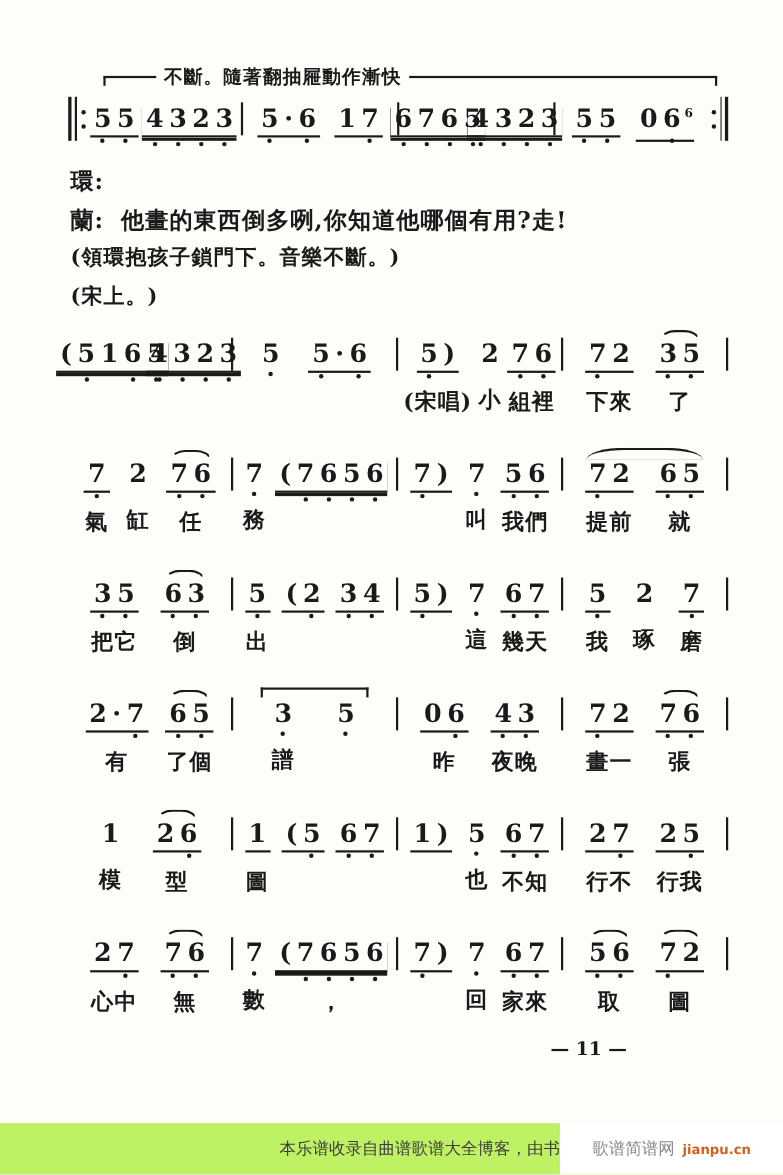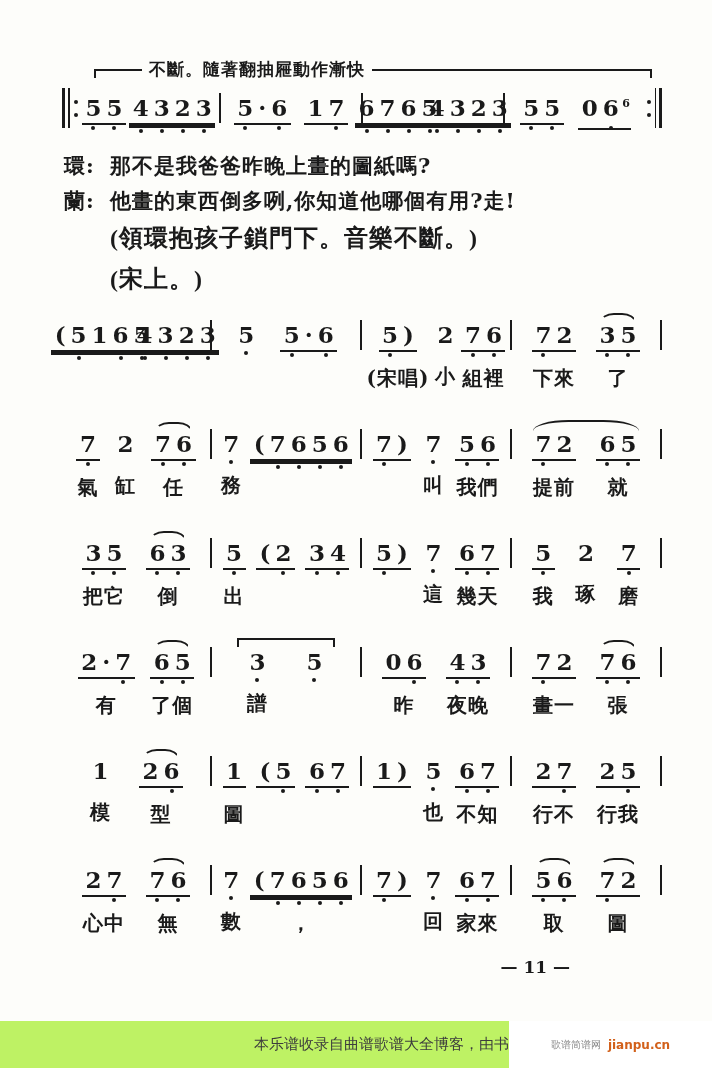--- a/index.html
+++ b/index.html
@@ -62,35 +62,35 @@
   .rep{display:flex;align-items:center;gap:3px;height:40px;margin-top:4px;flex:none;}
   .rep .rb1{width:3px;height:40px;background:var(--ink);}
   .rep .rb2{width:1.5px;height:40px;background:var(--ink);}
   .rep .rdots{display:flex;flex-direction:column;gap:9px;padding:0 1px;}
   .rep .rdots i{width:4px;height:4px;border-radius:50%;background:var(--ink);}
 
   
   .dialogue{margin:2px 0 16px 2px;}
   .dlg{display:flex;font-weight:700;font-size:21px;letter-spacing:1px;margin-bottom:7px;}
   .dlg .spk{width:46px;flex:none;}
-  .dlg.indent{margin-left:46px;font-size:24px;margin-bottom:9px;font-family:Liberation Serif, serif;}
+  .dlg.indent{font-size:19px;margin-bottom:9px;}
 
   
   .pagenum{text-align:right;padding-right:92px;font-size:17px;font-weight:700;margin-top:-8px;}
   .footer{
     position:absolute;left:0;right:0;bottom:0;height:47px;
     background:#bef264;display:flex;align-items:center;
     font-family:"DejaVu Sans","Liberation Sans",sans-serif;
   }
   .ftext{margin-left:254px;font-size:15px;color:#3d3d3d;white-space:nowrap;}
   .fbox{
     position:absolute;right:0;top:0;bottom:0;width:203px;background:#ffffff;
     display:flex;align-items:center;justify-content:center;gap:7px;
   }
-  .fsite{color:#8a8a8a;font-size:10px;}
+  .fsite{color:#8a8a8a;font-size:15px;}
   .furl{color:#d2601a;font-size:12px;font-weight:700;}
 </style>
 </head>
 <body>
 
 <div class="page">
   <div class="content">
 
     <div class="bracket">
       <div class="bline"></div>
@@ -157,21 +157,20 @@
             </div>
             <div class="rb2"></div>
             <div class="rb1"></div>
           </div>
         </div>
       </div>
 
     <div class="dialogue" id="dialogue-host">
         <div class="dlg">
           <span class="spk">環:</span>
-          <span class="dtext">那不是我爸爸昨晚上畫的圖紙嗎?</span>
         </div>
         <div class="dlg">
           <span class="spk">蘭:</span>
           <span class="dtext">他畫的東西倒多咧,你知道他哪個有用?走!</span>
         </div>
         <div class="dlg indent">
           <span class="dtext">(領環抱孩子鎖門下。音樂不斷。)</span>
         </div>
         <div class="dlg indent">
           <span class="dtext">(宋上。)</span>

